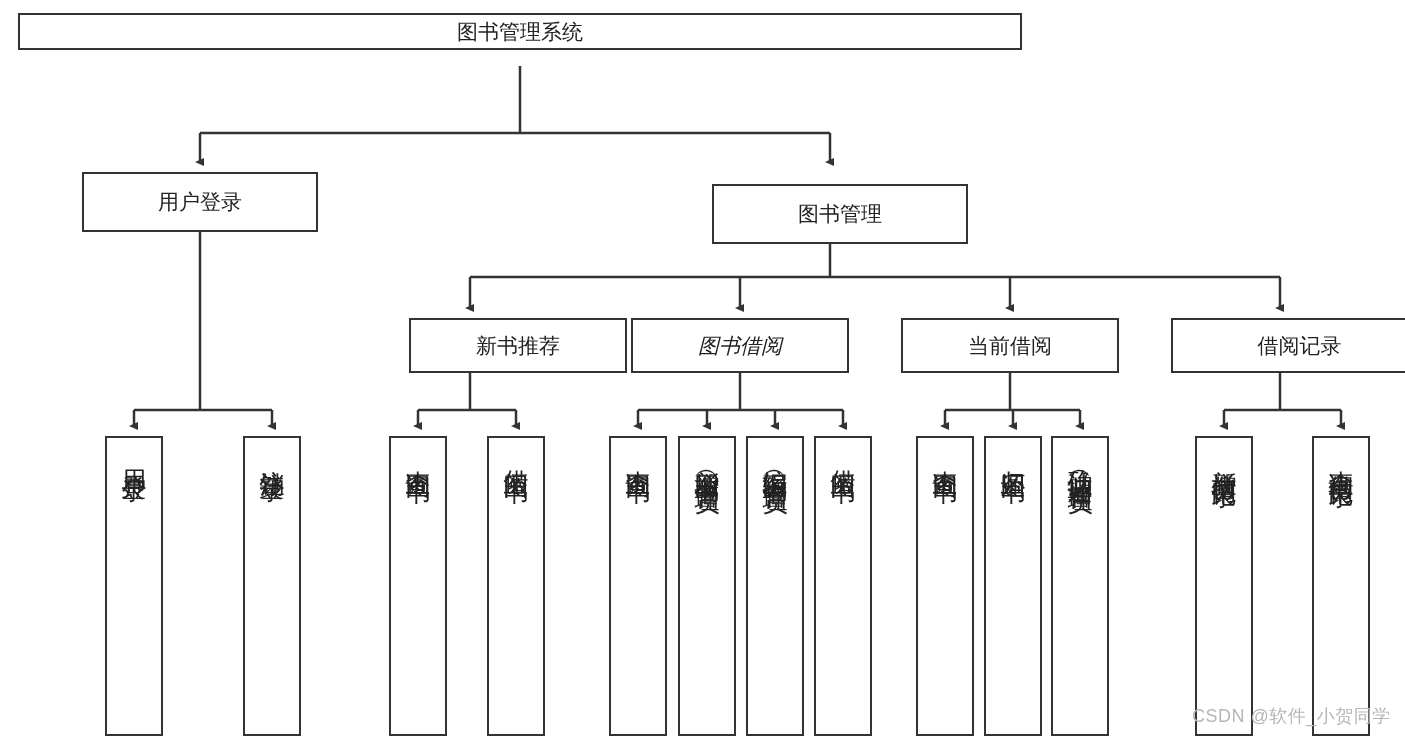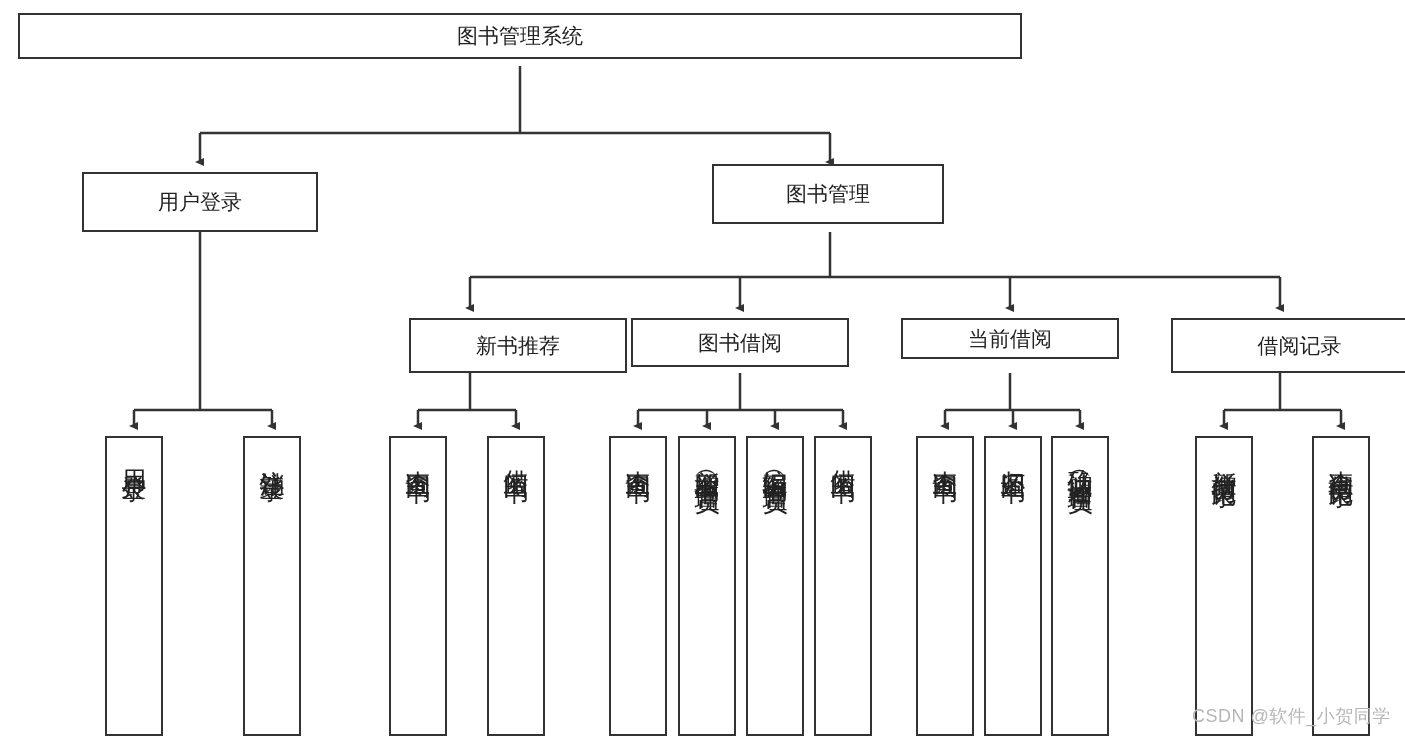--- a/index.html
+++ b/index.html
@@ -106,36 +106,36 @@
         <path d="M1013,410 L1013,426" marker-end="url(#arrow)"></path>
         <path d="M1080,410 L1080,426" marker-end="url(#arrow)"></path>
         <path d="M1280,373 L1280,410"></path>
         <path d="M1224,410 L1341,410"></path>
         <path d="M1224,410 L1224,426" marker-end="url(#arrow)"></path>
         <path d="M1341,410 L1341,426" marker-end="url(#arrow)"></path>
       </g>
   </svg>
 
   <div id="nodes">
-      <div class="node horizontal" style="left: 18px; top: 13px; width: 1004px; height: 46px;">
+      <div class="node horizontal" style="left: 18px; top: 13px; width: 1004px; height: 37px;">
         <span class="node-label">图书管理系统</span>
       </div>
       <div class="node horizontal" style="left: 82px; top: 172px; width: 236px; height: 60px;">
         <span class="node-label">用户登录</span>
       </div>
-      <div class="node horizontal" style="left: 712px; top: 164px; width: 232px; height: 60px;">
+      <div class="node horizontal" style="left: 712px; top: 184px; width: 256px; height: 60px;">
         <span class="node-label">图书管理</span>
       </div>
       <div class="node horizontal" style="left: 361px; top: 318px; width: 218px; height: 55px; margin-left: 48px;">
         <span class="node-label">新书推荐</span>
       </div>
-      <div class="node horizontal" style="left: 631px; top: 318px; width: 218px; height: 49px;">
+      <div class="node horizontal" style="left: 631px; top: 318px; width: 218px; height: 55px; font-style: italic;">
         <span class="node-label">图书借阅</span>
       </div>
-      <div class="node horizontal" style="left: 901px; top: 318px; width: 218px; height: 41px;">
+      <div class="node horizontal" style="left: 901px; top: 318px; width: 218px; height: 55px;">
         <span class="node-label">当前借阅</span>
       </div>
       <div class="node horizontal" style="left: 1171px; top: 318px; width: 257px; height: 55px;">
         <span class="node-label">借阅记录</span>
       </div>
       <div class="node vertical" style="left: 105px; top: 436px; width: 58px; height: 300px;">
         <span class="node-label">用户登录</span>
       </div>
       <div class="node vertical" style="left: 243px; top: 436px; width: 58px; height: 300px;">
         <span class="node-label">注销登录</span>

